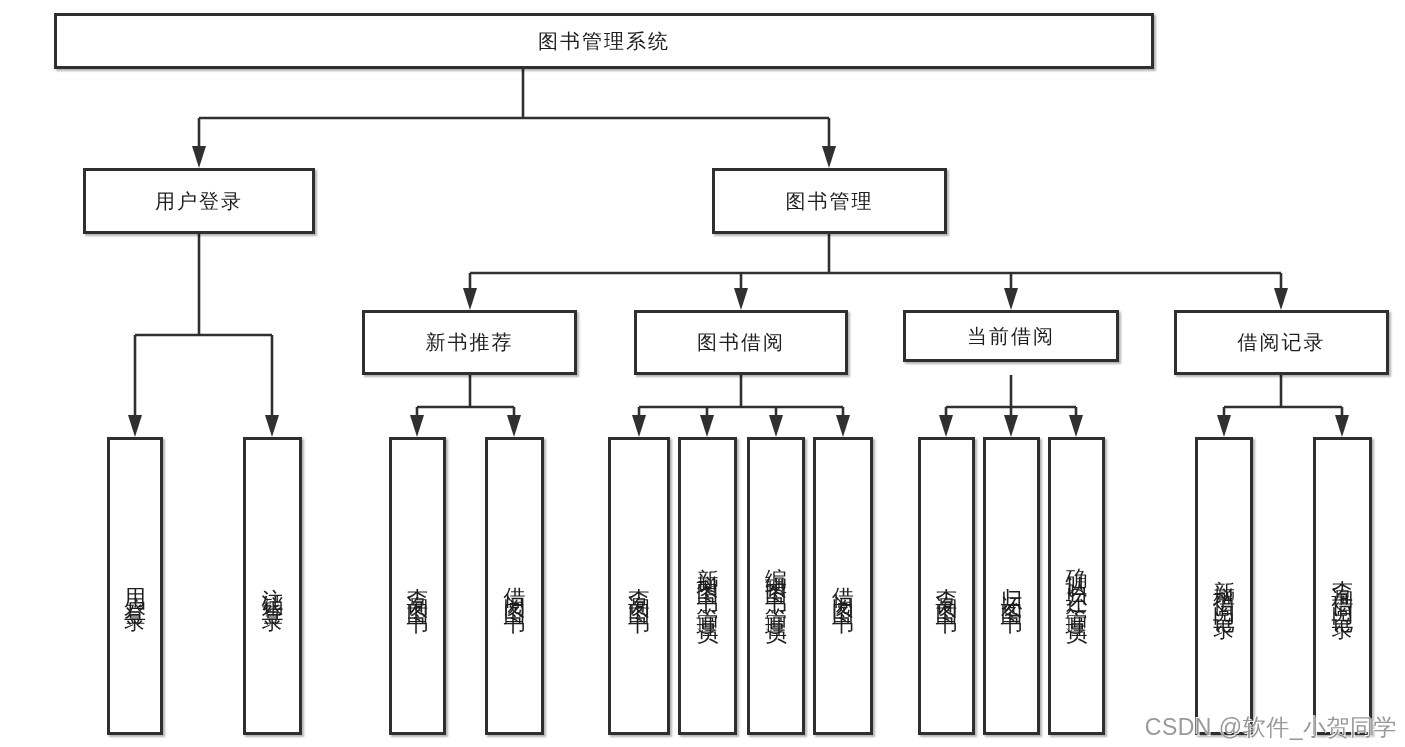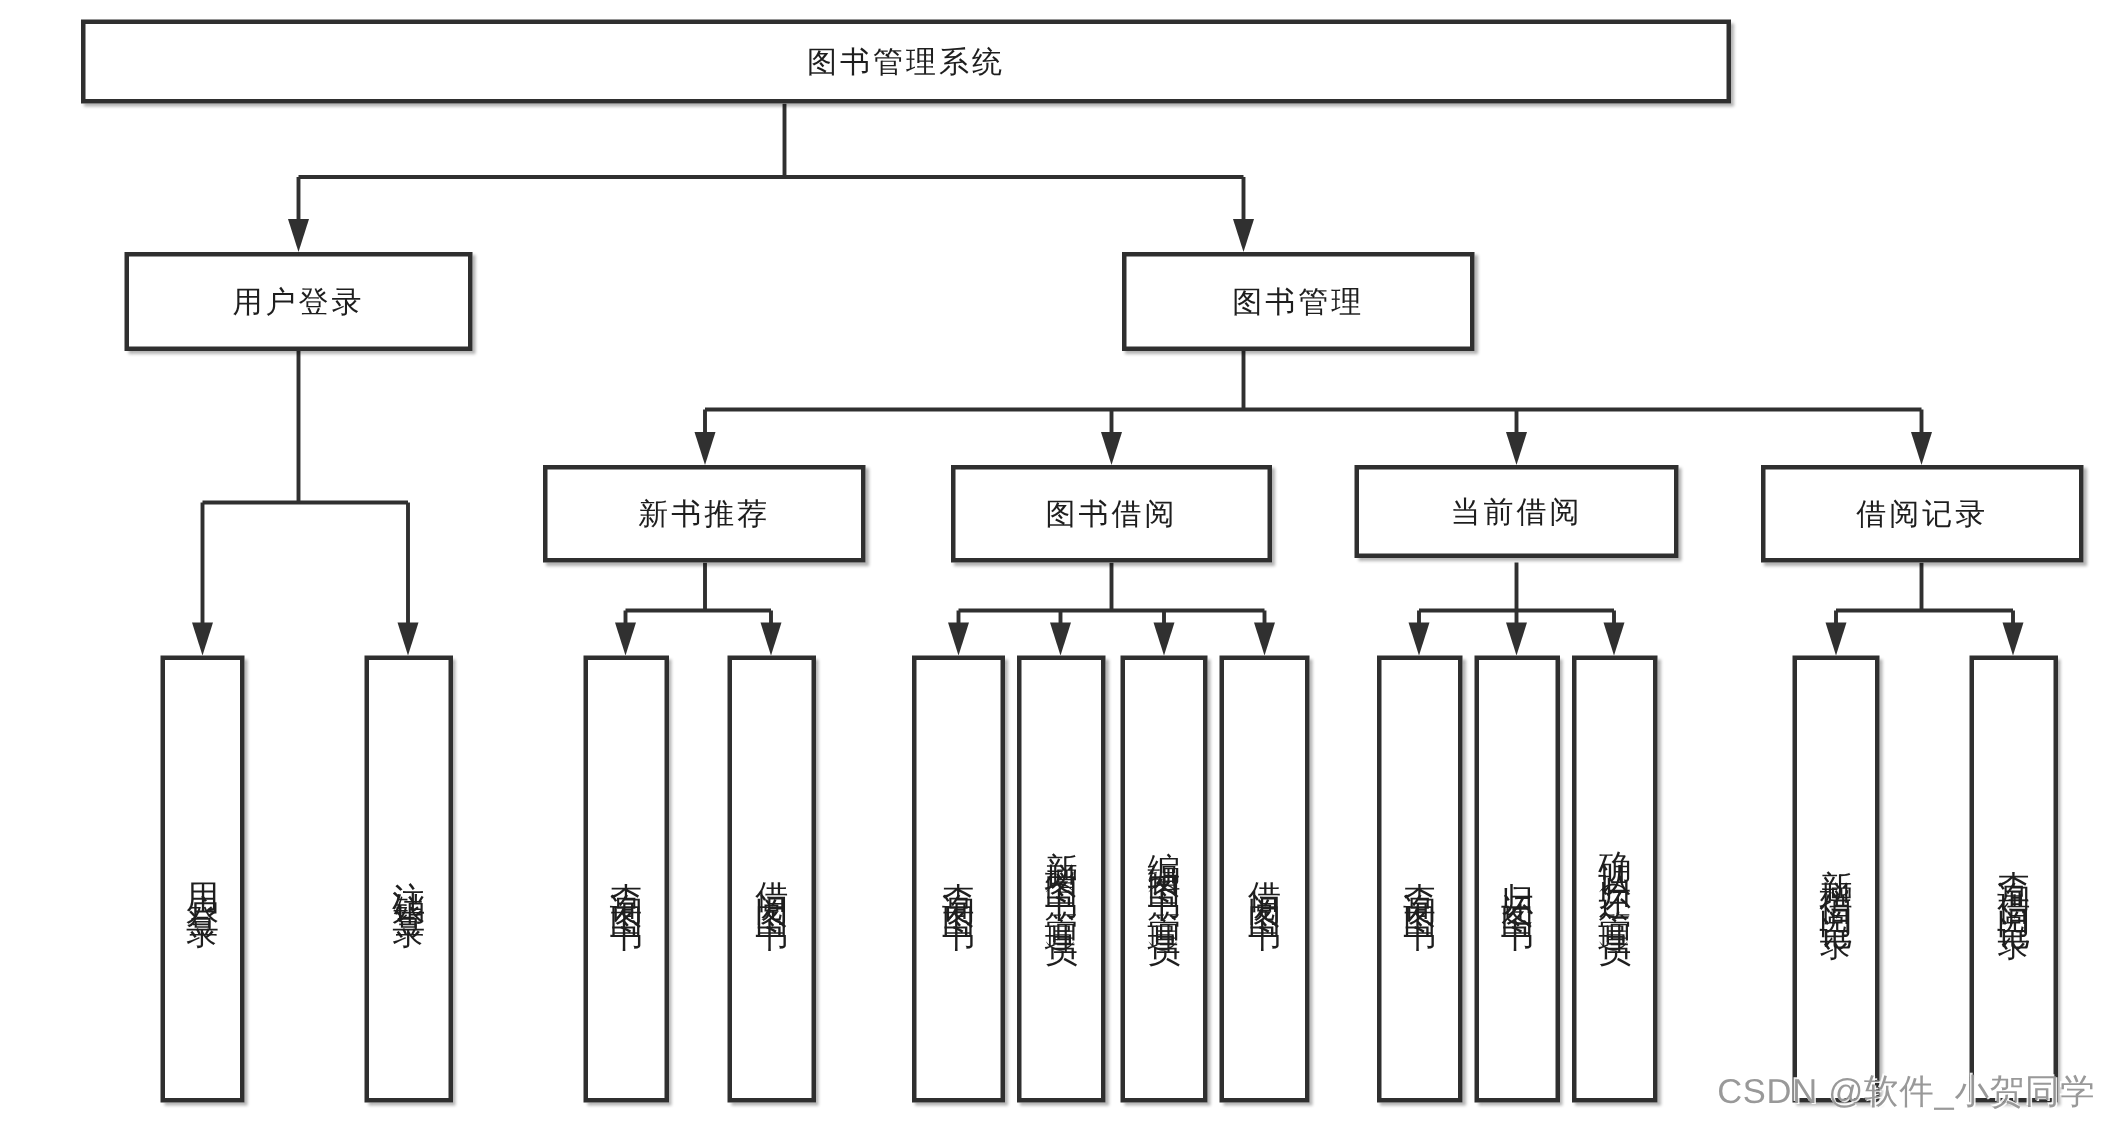--- a/index.html
+++ b/index.html
@@ -101,30 +101,30 @@
       <line x1="1342" y1="407" x2="1342" y2="419" stroke="#303030" stroke-width="2.6"></line>
       <polygon points="1335,415 1349,415 1342,437" fill="#303030"></polygon>
     </svg>
   <div class="watermark">CSDN @软件_小贺同学</div>
 <div class="node h" style="left: 10px; top: 13px; width: 1100px; height: 56px; margin-left: 44px;">
       <span>图书管理系统</span>
     </div>
     <div class="node h" style="left: 83px; top: 168px; width: 232px; height: 66px;">
       <span>用户登录</span>
     </div>
-    <div class="node h" style="left: 712px; top: 168px; width: 235px; height: 66px; margin-left: 36px;">
+    <div class="node h" style="left: 712px; top: 168px; width: 235px; height: 66px;">
       <span>图书管理</span>
     </div>
     <div class="node h" style="left: 634px; top: 310px; width: 214px; height: 65px;">
       <span>图书借阅</span>
     </div>
     <div class="node h" style="left: 362px; top: 310px; width: 215px; height: 65px;">
       <span>新书推荐</span>
     </div>
-    <div class="node h" style="left: 903px; top: 310px; width: 216px; height: 62px;">
+    <div class="node h" style="left: 903px; top: 310px; width: 216px; height: 52px;">
       <span>当前借阅</span>
     </div>
     <div class="node h" style="left: 1174px; top: 310px; width: 215px; height: 65px;">
       <span>借阅记录</span>
     </div>
     <div class="node v" style="left: 107px; top: 437px; width: 56px; height: 298px;">
       <span>用户登录</span>
     </div>
     <div class="node v" style="left: 243px; top: 437px; width: 59px; height: 298px;">
       <span>注销登录</span>

